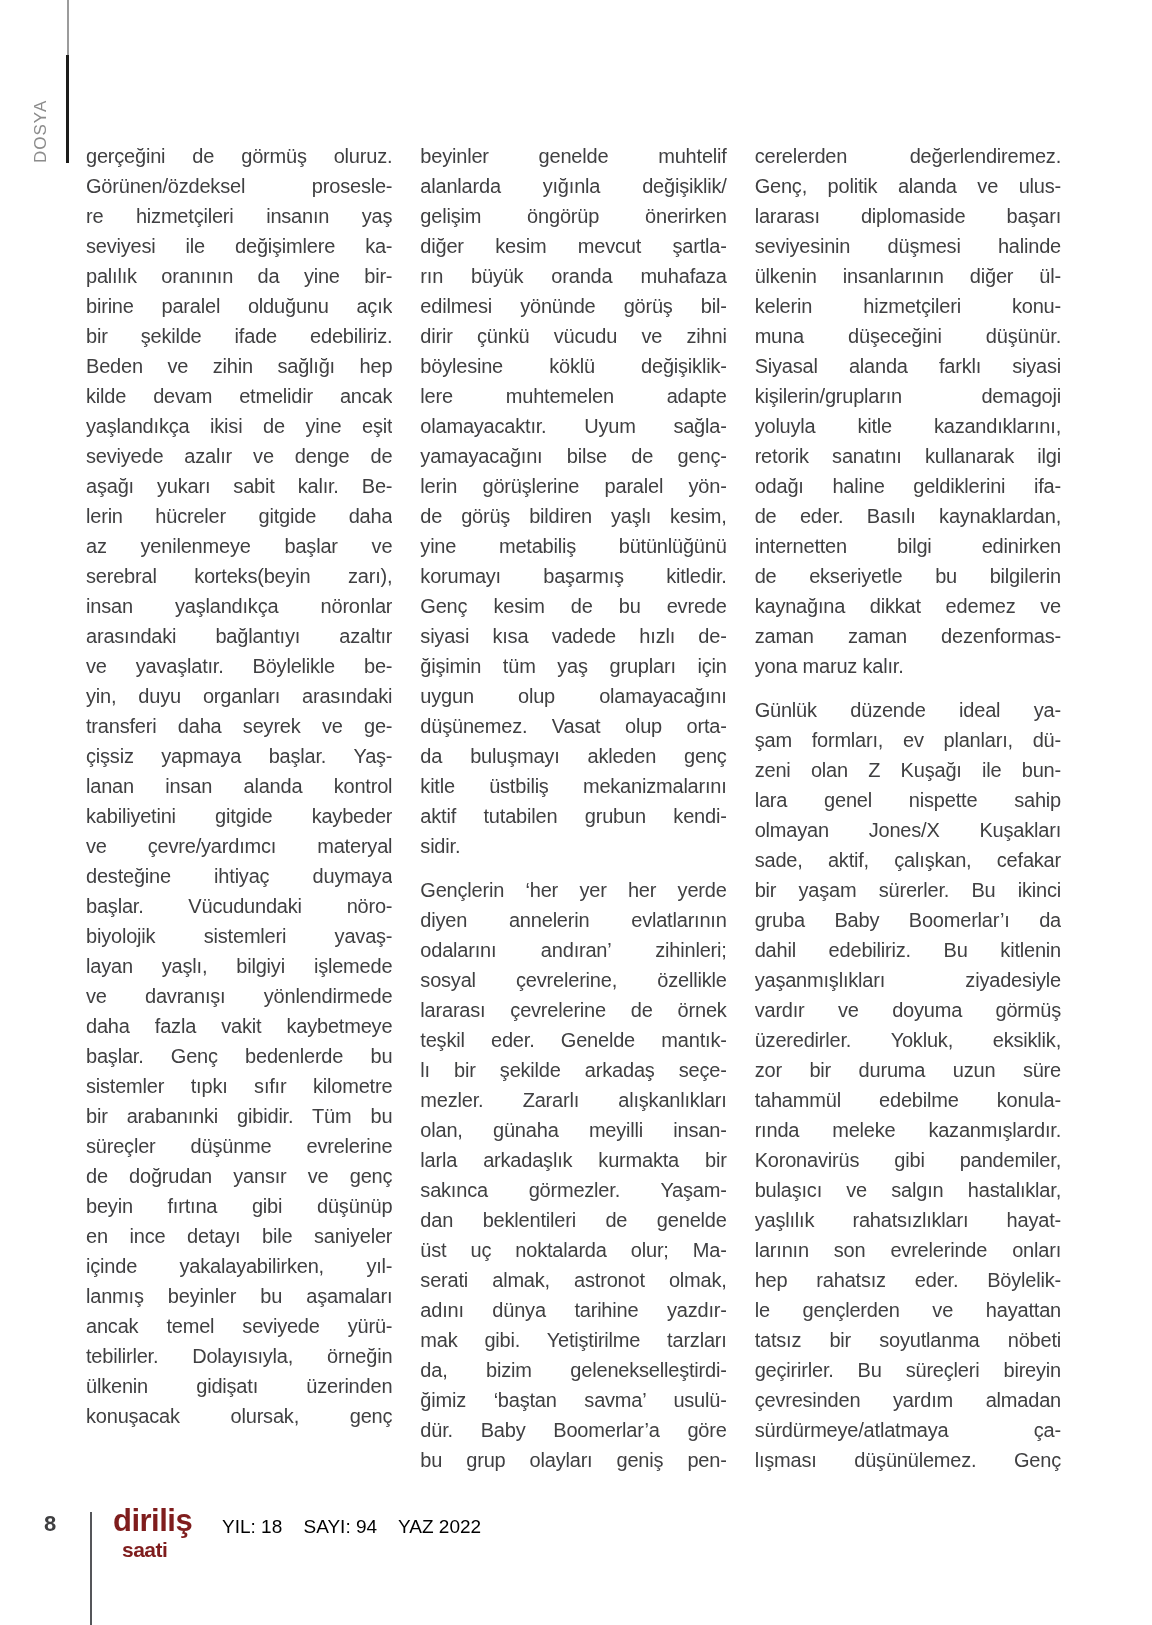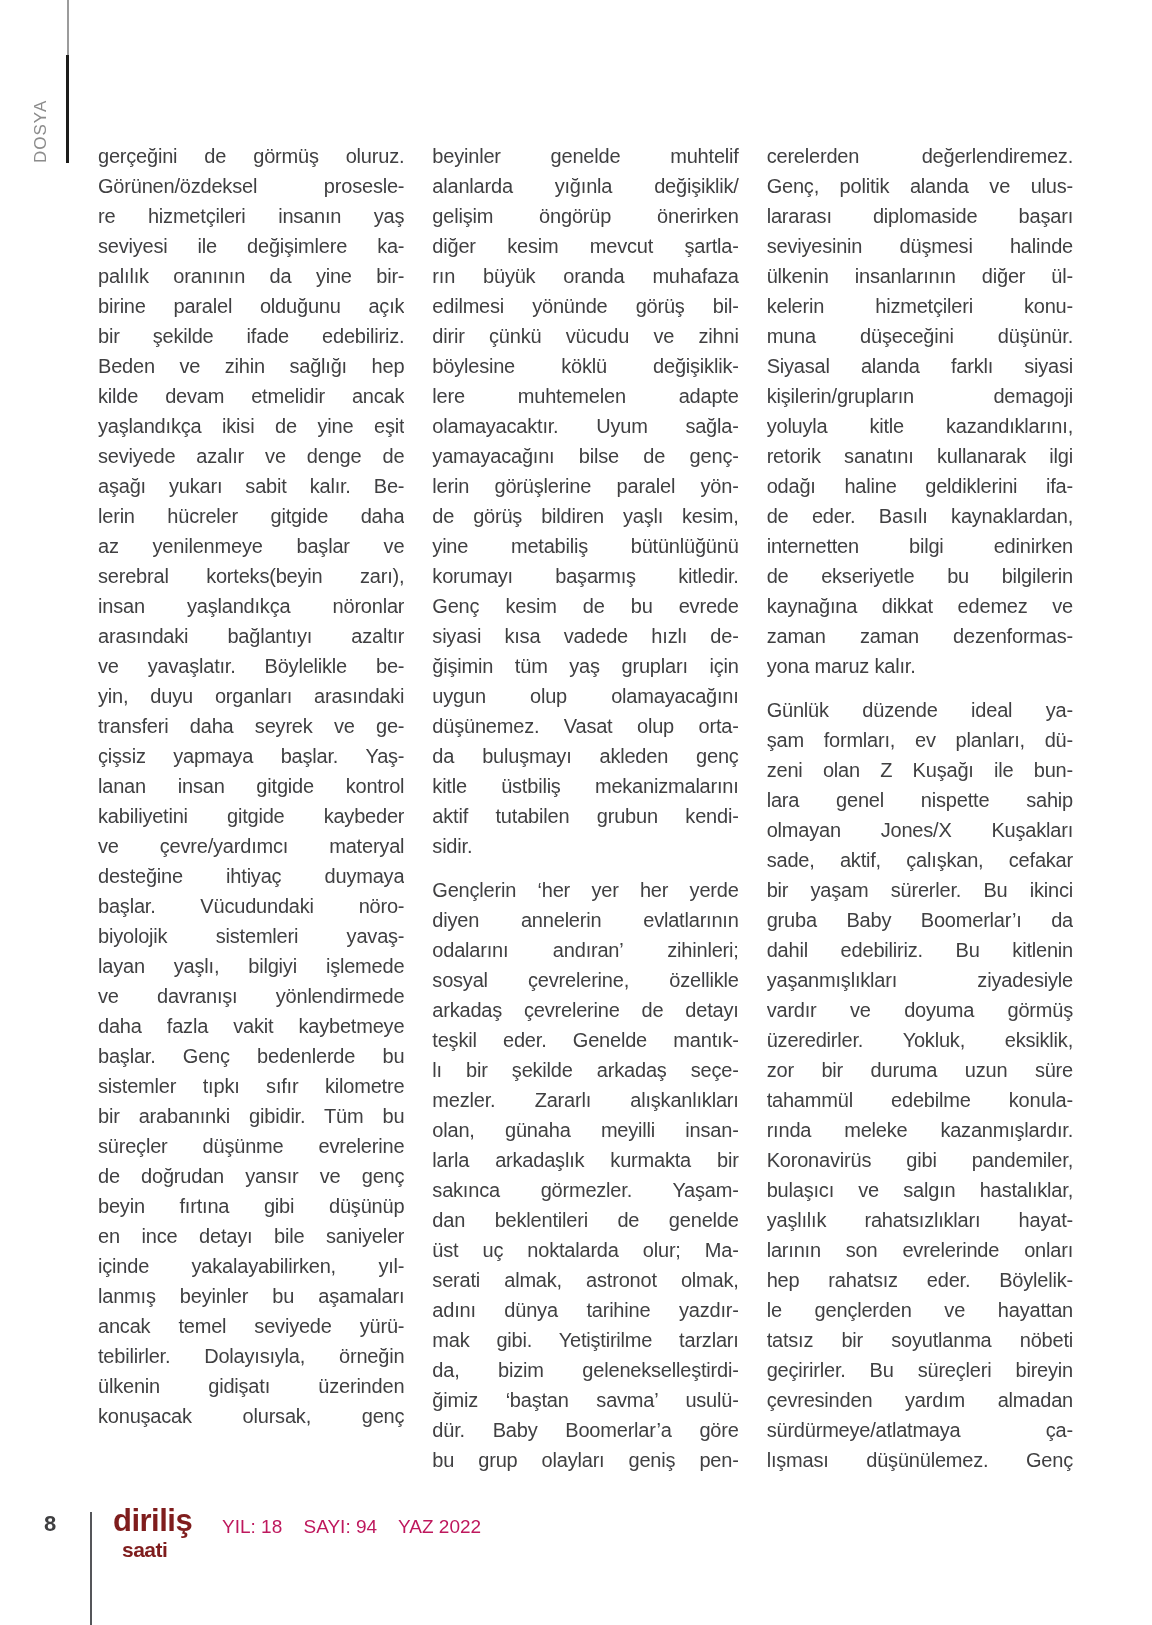--- a/index.html
+++ b/index.html
@@ -14,42 +14,42 @@
   .rule-thin{position:absolute;left:67px;top:0;width:1.5px;height:55px;background:#9b9b9b;}
   .rule-thick{position:absolute;left:65.5px;top:55px;width:3px;height:108px;background:#1d1d1b;}
   .dosya{
     position:absolute;left:31px;top:163px;
     transform:rotate(-90deg);transform-origin:0 0;
     font-size:17px;letter-spacing:1px;color:#8c8c8c;
     white-space:nowrap;
   }
   
   .columns{
-    position:absolute;left:98px;top:141px;width:975px;
+    position:absolute;left:86px;top:141px;width:975px;
     display:grid;grid-template-columns:repeat(3,1fr);column-gap:28px;
     color:#404042;
   }
   .col{min-width:0;}
   .ln{
     font-size:20px;line-height:30px;letter-spacing:-0.2px;
     text-align:justify;text-align-last:justify;
     overflow:hidden;white-space:normal;
   }
   .ln-end{text-align-last:left;}
   .pbreak{height:14px;}
   
   .footer-num{
     position:absolute;left:38px;top:1511px;width:24px;
     font-size:22px;font-weight:700;color:#3f3f41;text-align:center;
   }
   .footer-rule{position:absolute;left:90px;top:1512px;width:1.5px;height:113px;background:#55565a;}
   .logo{position:absolute;left:113px;top:1506px;color:#7f1d1d;font-weight:700;letter-spacing:-0.5px;}
   .logo-l1{font-size:31px;line-height:29px;}
   .logo-l2{font-size:21px;line-height:29px;padding-left:9px;}
-  .issue{position:absolute;left:222px;top:1516px;font-size:19px;color:#be185d;}
+  .issue{position:absolute;left:222px;top:1516px;font-size:19px;color:#000000;}
   .issue span{margin-right:16px;}
 </style>
 </head>
 <body>
 
 <div id="page">
 
   <div class="rule-thin"></div>
   <div class="rule-thick"></div>
   <div class="dosya">DOSYA</div>
@@ -70,21 +70,21 @@
         <div class="ln">aşağı yukarı sabit kalır. Be-</div>
         <div class="ln">lerin hücreler gitgide daha</div>
         <div class="ln">az yenilenmeye başlar ve</div>
         <div class="ln">serebral korteks(beyin zarı),</div>
         <div class="ln">insan yaşlandıkça nöronlar</div>
         <div class="ln">arasındaki bağlantıyı azaltır</div>
         <div class="ln">ve yavaşlatır. Böylelikle be-</div>
         <div class="ln">yin, duyu organları arasındaki</div>
         <div class="ln">transferi daha seyrek ve ge-</div>
         <div class="ln">çişsiz yapmaya başlar. Yaş-</div>
-        <div class="ln">lanan insan gitgide kontrol</div>
+        <div class="ln">lanan insan alanda kontrol</div>
         <div class="ln">kabiliyetini gitgide kaybeder</div>
         <div class="ln">ve çevre/yardımcı materyal</div>
         <div class="ln">desteğine ihtiyaç duymaya</div>
         <div class="ln">başlar. Vücudundaki nöro-</div>
         <div class="ln">biyolojik sistemleri yavaş-</div>
         <div class="ln">layan yaşlı, bilgiyi işlemede</div>
         <div class="ln">ve davranışı yönlendirmede</div>
         <div class="ln">daha fazla vakit kaybetmeye</div>
         <div class="ln">başlar. Genç bedenlerde bu</div>
         <div class="ln">sistemler tıpkı sıfır kilometre</div>
@@ -123,21 +123,21 @@
         <div class="ln">düşünemez. Vasat olup orta-</div>
         <div class="ln">da buluşmayı akleden genç</div>
         <div class="ln">kitle üstbiliş mekanizmalarını</div>
         <div class="ln">aktif tutabilen grubun kendi-</div>
         <div class="ln ln-end">sidir.</div>
         <div class="pbreak"></div>
         <div class="ln">Gençlerin ‘her yer her yerde</div>
         <div class="ln">diyen annelerin evlatlarının</div>
         <div class="ln">odalarını andıran’ zihinleri;</div>
         <div class="ln">sosyal çevrelerine, özellikle</div>
-        <div class="ln">arkadaş çevrelerine de detayı</div>
+        <div class="ln">lararası çevrelerine de örnek</div>
         <div class="ln">teşkil eder. Genelde mantık-</div>
         <div class="ln">lı bir şekilde arkadaş seçe-</div>
         <div class="ln">mezler. Zararlı alışkanlıkları</div>
         <div class="ln">olan, günaha meyilli insan-</div>
         <div class="ln">larla arkadaşlık kurmakta bir</div>
         <div class="ln">sakınca görmezler. Yaşam-</div>
         <div class="ln">dan beklentileri de genelde</div>
         <div class="ln">üst uç noktalarda olur; Ma-</div>
         <div class="ln">serati almak, astronot olmak,</div>
         <div class="ln">adını dünya tarihine yazdır-</div>

